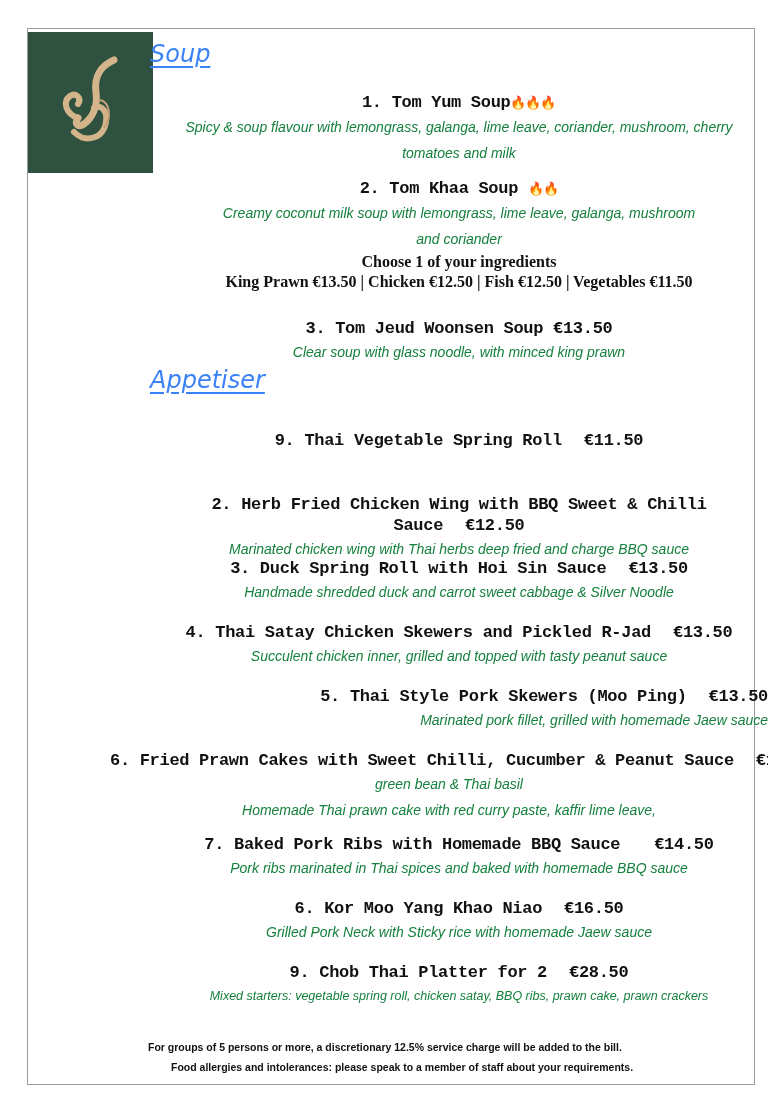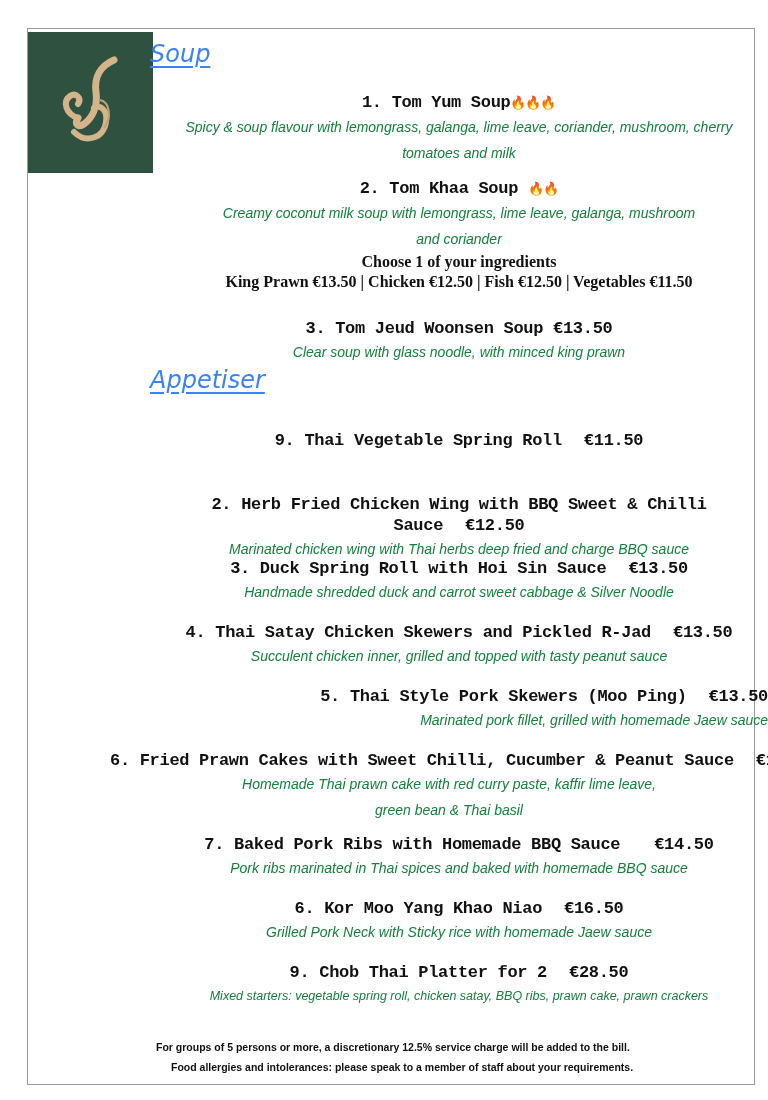--- a/index.html
+++ b/index.html
@@ -72,34 +72,34 @@
     <div class="item-desc">Succulent chicken inner, grilled and topped with tasty peanut sauce</div>
   </div>
 
   <div class="item" style="top:686px;text-align:right;">
     <div class="item-title"><span>5. Thai Style Pork Skewers (Moo Ping)</span><span class="price">€13.50</span></div>
     <div class="item-desc">Marinated pork fillet, grilled with homemade Jaew sauce</div>
   </div>
 
   <div class="item" style="top:750px;left:-10px;">
     <div class="item-title" style="white-space:nowrap;margin-left:-30px;margin-right:-30px;"><span>6. Fried Prawn Cakes with Sweet Chilli, Cucumber &amp; Peanut Sauce</span><span class="price">€14.50</span></div>
+    <div class="item-desc">green bean &amp; Thai basil</div>
     <div class="item-desc">Homemade Thai prawn cake with red curry paste, kaffir lime leave,</div>
-    <div class="item-desc">green bean &amp; Thai basil</div>
   </div>
 
   <div class="item" style="top:834px;">
     <div class="item-title"><span>7. Baked Pork Ribs with Homemade BBQ Sauce</span><span class="price" style="margin-left:34px;">€14.50</span></div>
     <div class="item-desc">Pork ribs marinated in Thai spices and baked with homemade BBQ sauce</div>
   </div>
 
   <div class="item" style="top:898px;">
     <div class="item-title"><span>6. Kor Moo Yang Khao Niao</span><span class="price">€16.50</span></div>
     <div class="item-desc">Grilled Pork Neck with Sticky rice with homemade Jaew sauce</div>
   </div>
 
   <div class="item" style="top:962px;">
     <div class="item-title"><span>9. Chob Thai Platter for 2</span><span class="price">€28.50</span></div>
     <div class="item-desc" style="font-size:12.5px;white-space:nowrap;margin-left:-20px;margin-right:-20px;">Mixed starters: vegetable spring roll, chicken satay, BBQ ribs, prawn cake, prawn crackers</div>
   </div>
 </div>
 
-<div class="footer" style="left:156px;top:1041px;text-align:center;">For groups of 5 persons or more, a discretionary 12.5% service charge will be added to the bill.</div>
+<div class="footer" style="left:148px;top:1041px;text-align:center;">For groups of 5 persons or more, a discretionary 12.5% service charge will be added to the bill.</div>
 <div class="footer" style="left:171px;top:1061px;">Food allergies and intolerances: please speak to a member of staff about your requirements.</div>
 
 </body></html>

